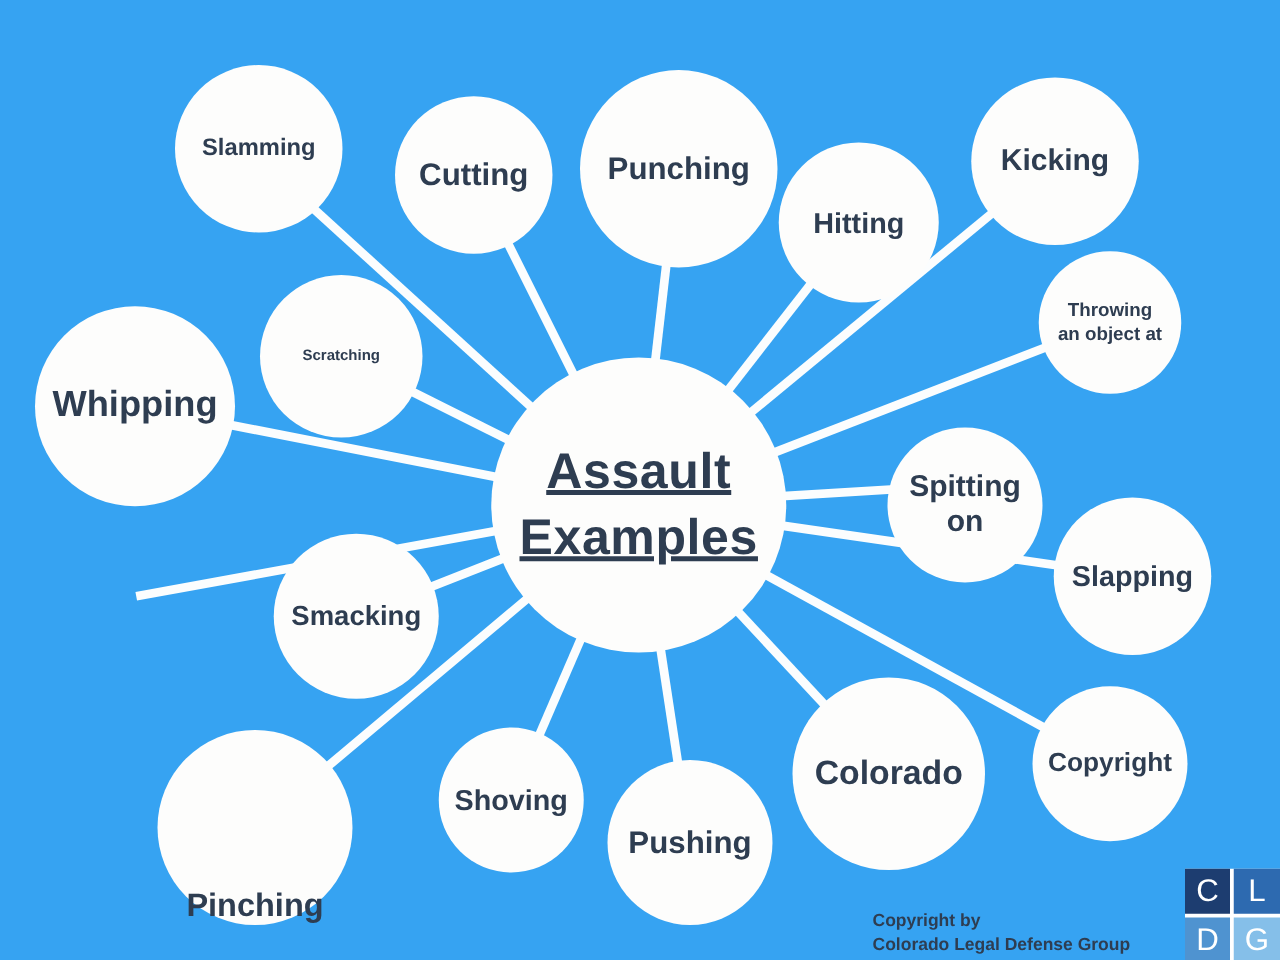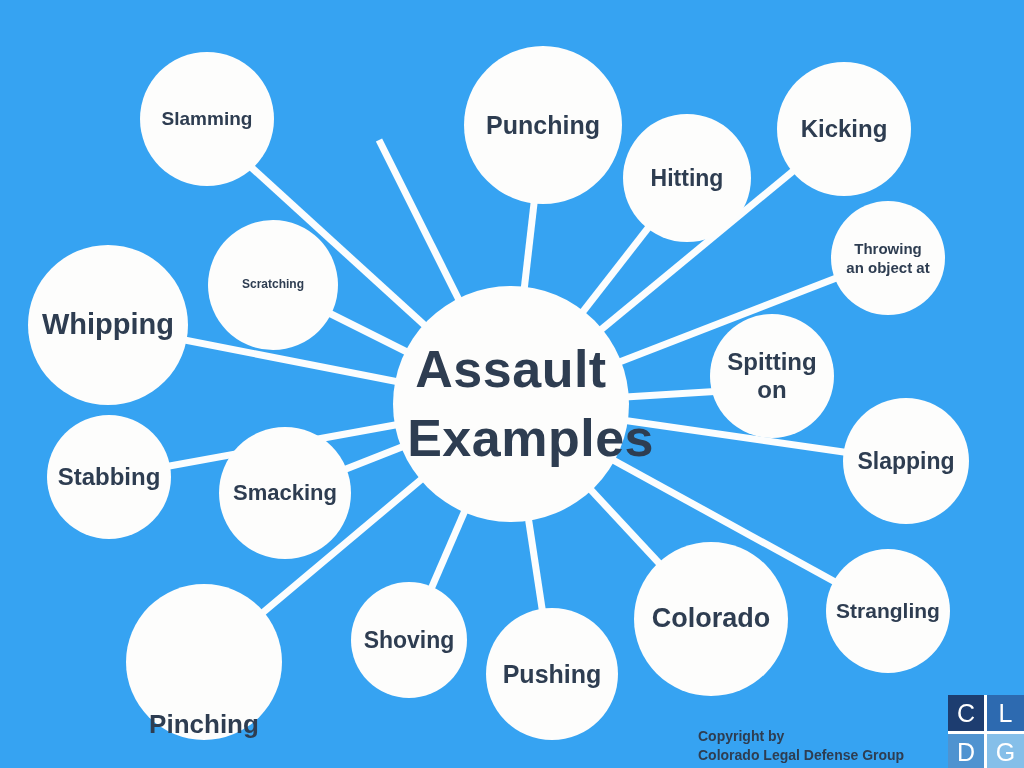--- a/index.html
+++ b/index.html
@@ -27,21 +27,21 @@
     position:absolute;
     background:var(--bubble);
     border-radius:50%;
     display:flex;align-items:center;justify-content:center;
     text-align:center;
     color:var(--text);
     font-weight:bold;
     line-height:1.15;
   }
   .node span{display:block;max-width:88%;}
-  .node.center{font-size:52px;line-height:1.32;letter-spacing:0.5px;}
+  .node.center{font-size:40px;line-height:1.32;letter-spacing:0.5px;text-decoration:underline;}
   .copyright{
     position:absolute;left:698px;top:727px;width:276px;
     text-align:left;
     color:var(--text);
     font-size:14px;font-weight:bold;line-height:1.38;
   }
   .logo{
     position:absolute;left:948px;top:695px;
     display:grid;
     grid-template-columns:36px 37px;
@@ -85,68 +85,68 @@
   </svg>
 
   <div class="node center" style="left:393px;top:286px;width:236px;height:236px;">
     <span>Assault Examples</span>
   </div>
 
   <div class="node" style="left:140px;top:52px;width:134px;height:134px;font-size:19px;justify-content:center;">
     <span>Slamming</span>
   </div>
 
+  <div class="node" style="left:316px;top:77px;width:126px;height:126px;font-size:25px;">
+    <span>Cutting</span>
+  </div>
 
-  <div class="node" style="left:464px;top:46px;width:158px;height:158px;font-size:25px;">
+  <div class="node" style="left:464px;top:56px;width:158px;height:158px;font-size:25px;">
     <span>Punching</span>
   </div>
 
   <div class="node" style="left:623px;top:114px;width:128px;height:128px;font-size:23px;">
     <span>Hitting</span>
   </div>
 
   <div class="node" style="left:777px;top:62px;width:134px;height:134px;font-size:24px;">
     <span>Kicking</span>
   </div>
 
   <div class="node" style="left:831px;top:201px;width:114px;height:114px;font-size:15px;line-height:1.3;">
     <span style="max-width:86px;">Throwing an object at</span>
   </div>
 
-  <div class="node" style="left:710px;top:314px;width:124px;height:124px;font-size:24px;">
+  <div class="node" style="left:710px;top:342px;width:124px;height:124px;font-size:24px;">
     <span style="max-width:100px;">Spitting on</span>
   </div>
 
   <div class="node" style="left:843px;top:398px;width:126px;height:126px;font-size:23px;">
     <span>Slapping</span>
   </div>
 
   <div class="node" style="left:826px;top:549px;width:124px;height:124px;font-size:21px;">
-    <span>Strangling</span>
+    <span>Copyright</span>
   </div>
 
   <div class="node" style="left:634px;top:542px;width:154px;height:154px;font-size:27px;">
     <span>Colorado</span>
   </div>
 
   <div class="node" style="left:486px;top:608px;width:132px;height:132px;font-size:25px;">
     <span>Pushing</span>
   </div>
 
   <div class="node" style="left:351px;top:582px;width:116px;height:116px;font-size:23px;">
     <span>Shoving</span>
   </div>
 
   <div class="node" style="left:126px;top:584px;width:156px;height:156px;font-size:26px;align-items:flex-end;">
     <span>Pinching</span>
   </div>
 
-  <div class="node" style="left:47px;top:415px;width:124px;height:124px;font-size:24px;">
-    <span>Stabbing</span>
-  </div>
 
   <div class="node" style="left:219px;top:427px;width:132px;height:132px;font-size:22px;">
     <span>Smacking</span>
   </div>
 
   <div class="node" style="left:28px;top:245px;width:160px;height:160px;font-size:29px;">
     <span>Whipping</span>
   </div>
 
   <div class="node" style="left:208px;top:220px;width:130px;height:130px;font-size:12px;">

